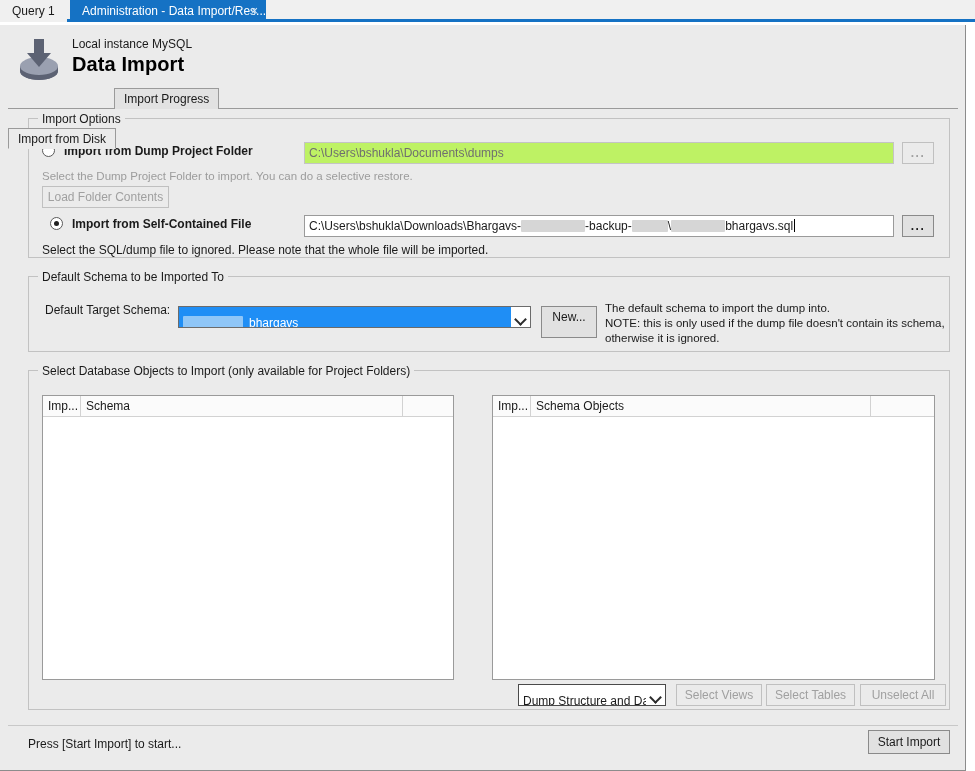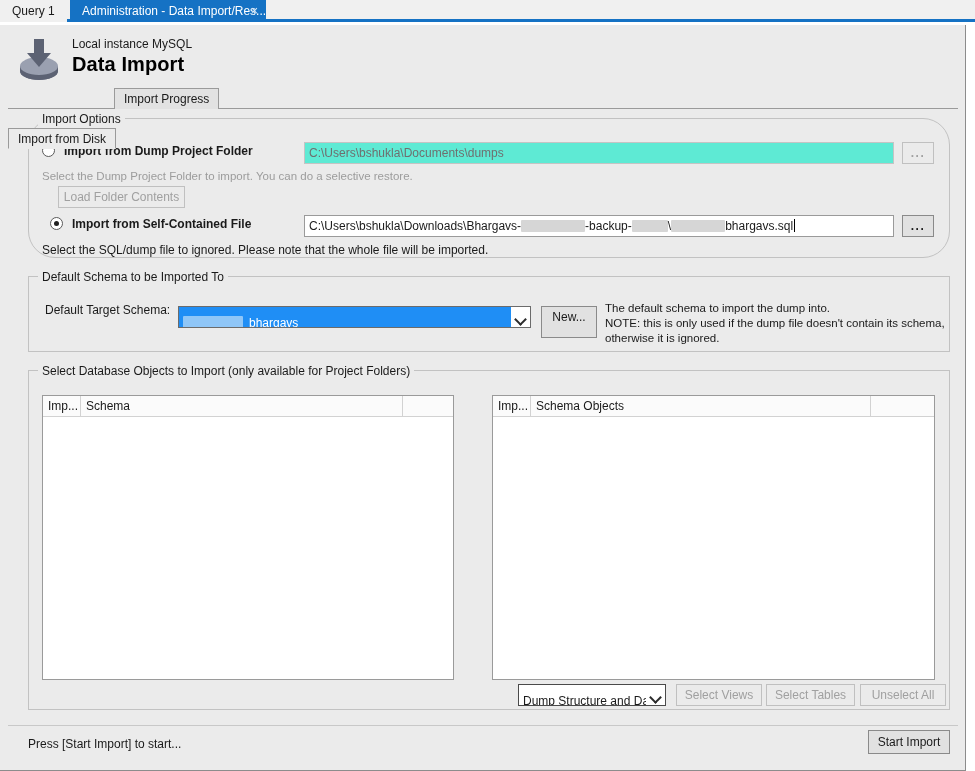--- a/index.html
+++ b/index.html
@@ -195,21 +195,21 @@
     box-sizing: border-box;
     font-size: 12px;
     line-height: 20px;
     padding: 0 4px;
     color: #1a1a1a;
     white-space: nowrap;
     overflow: hidden;
     cursor: text;
   }
   .textfield.disabled {
-    background: #5eead4;
+    background: #bef264;
     border-color: #c4c4c4;
     color: #6f6f6f;
   }
   .caret {
     display: inline-block;
     width: 1px;
     height: 13px;
     background: #000;
     vertical-align: -2px;
     margin-left: 1px;
@@ -369,34 +369,34 @@
     <div class="subtabs">
       <div class="subtab sel">
         <span>Import from Disk</span>
       </div>
       <div class="subtab unsel">
         <span>Import Progress</span>
       </div>
     </div>
     <div class="subtab-underline"></div>
 
-    <div class="group" style="left:28px; top:93px; width:922px; height:140px;border-radius:27px;">
+    <div class="group" style="left:28px; top:93px; width:922px; height:140px;">
       <div class="group-title">Import Options</div>
     </div>
 
     <div class="radio" style="left:42px; top:119px;"></div>
     <div class="lbl bold" style="left:64px; top:119px;">Import from Dump Project Folder</div>
     <div class="textfield disabled" style="left:304px; top:117px; width:590px;">
       <span>C:\Users\bshukla\Documents\dumps</span>
     </div>
     <div class="btn dots disabled" style="left:902px; top:117px; width:32px; height:22px; line-height:20px;">...</div>
 
     <div class="lbl dim small" style="left:42px; top:145px;">Select the Dump Project Folder to import. You can do a selective restore.</div>
 
-    <div class="btn disabled" style="left:42px; top:161px; width:127px; height:22px; line-height:20px;margin-left:16px;">Load Folder Contents</div>
+    <div class="btn disabled" style="left:42px; top:161px; width:127px; height:22px; line-height:20px;">Load Folder Contents</div>
 
     <div class="radio" style="left:50px; top:192px;">
       <span class="dot"></span>
     </div>
     <div class="lbl bold" style="left:72px; top:192px;">Import from Self-Contained File</div>
 
     <div class="textfield" style="left:304px; top:190px; width:590px;">
       <span>C:\Users\bshukla\Downloads\Bhargavs-</span><span class="redact" style="width:64px;"></span><span>-backup-</span><span class="redact" style="width:36px;"></span><span>\</span><span class="redact" style="width:54px;"></span><span>bhargavs.sql</span><span class="caret"></span>
     </div>
     <div class="btn dots" style="left:902px; top:190px; width:32px; height:22px; line-height:20px;">...</div>

